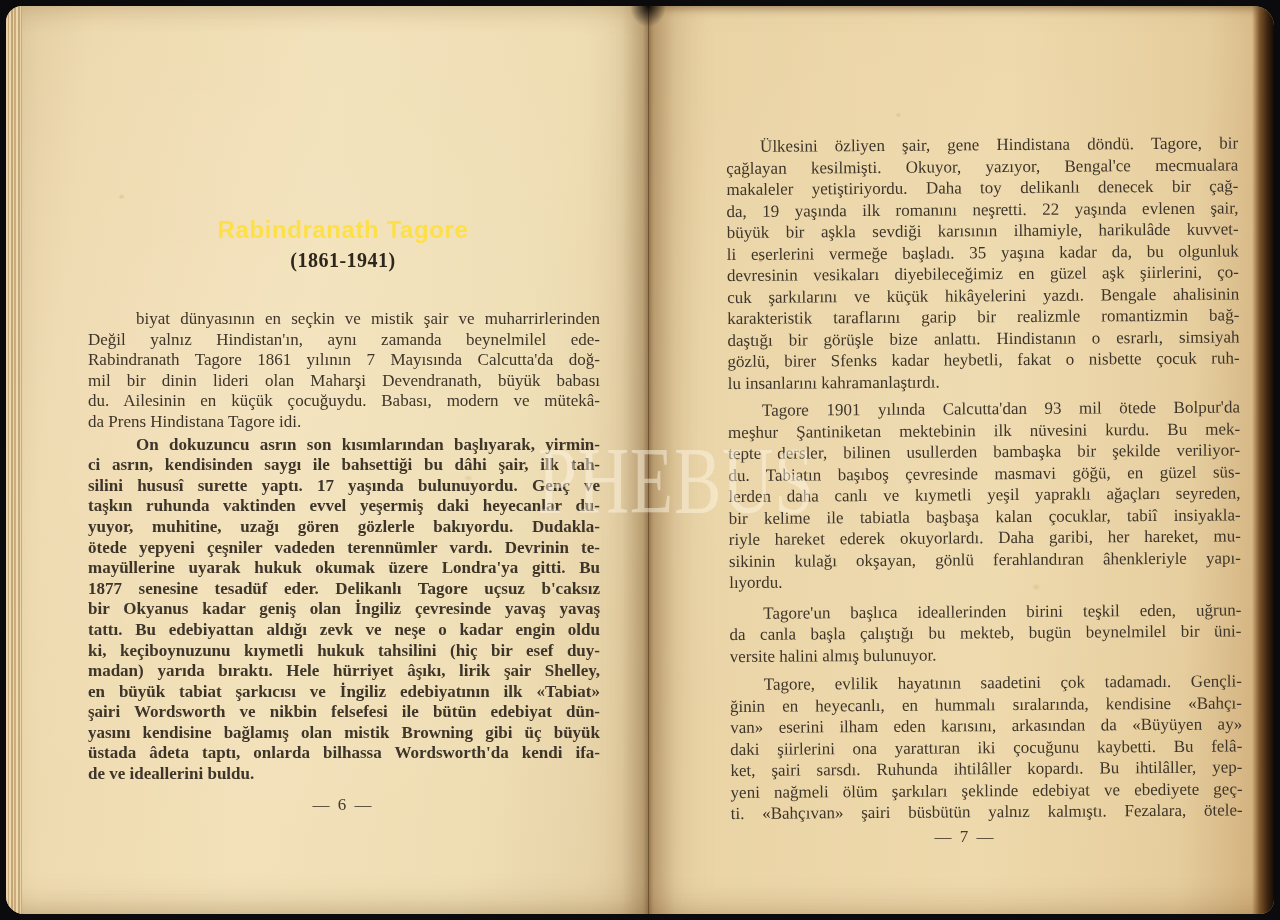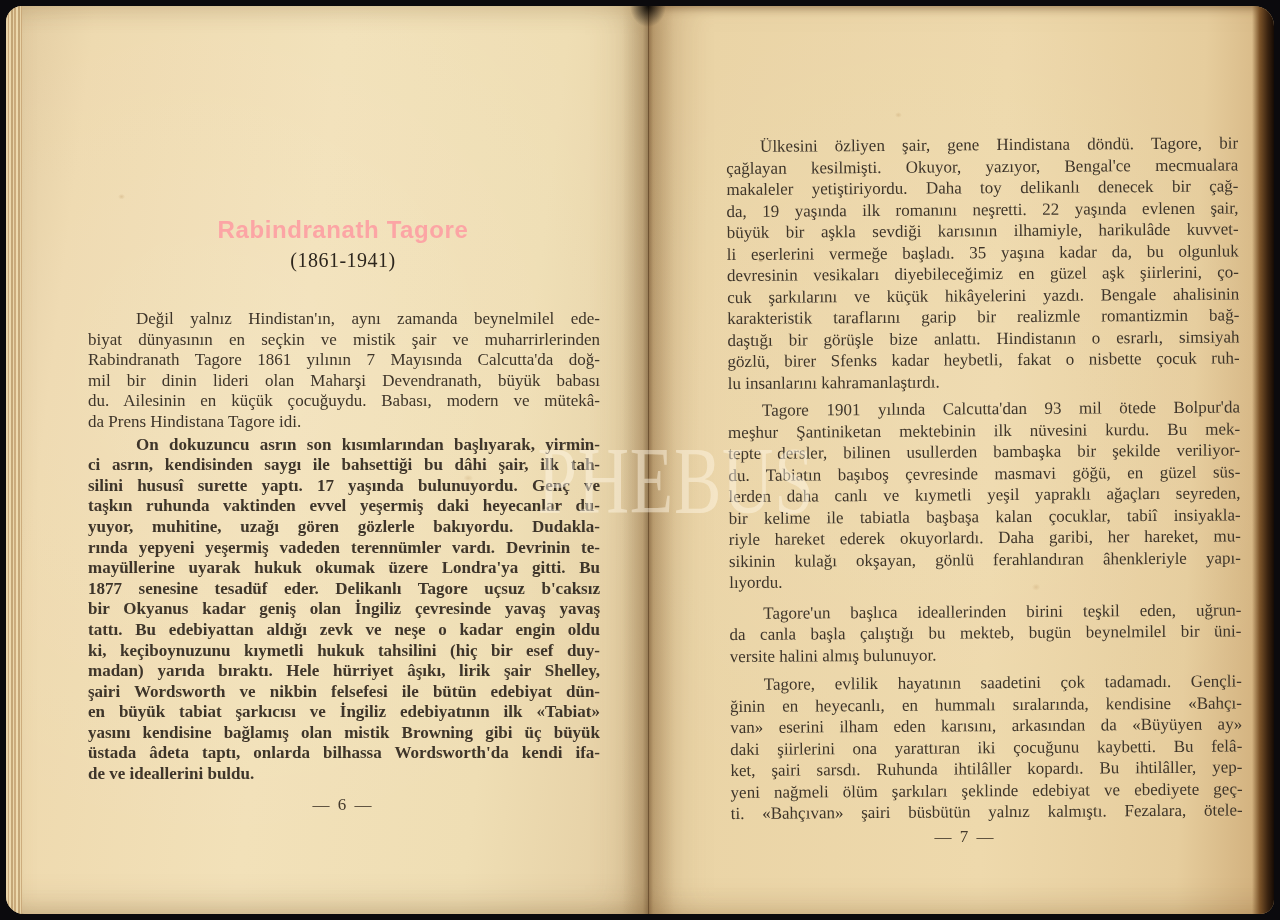--- a/index.html
+++ b/index.html
@@ -64,25 +64,25 @@
     background: rgba(70,45,20,0.45);
   }
   .gutter-notch {
     position: absolute; left: 622px; top: 0; width: 40px; height: 28px;
     background: radial-gradient(60% 100% at 50% 0%, rgba(8,6,4,0.95), rgba(8,6,4,0) 75%);
   }
 
   .title {
     position: absolute; left: 82px; top: 210px; width: 510px;
     font-family: "Liberation Sans", sans-serif; font-weight: 700;
-    font-size: 24px; letter-spacing: 0.6px; color: #fca5a5; text-align: center;
+    font-size: 24px; letter-spacing: 0.6px; color: #fde047; text-align: center;
   }
   .subtitle {
     position: absolute; left: 82px; top: 243px; width: 510px;
-    font-weight: 400; font-size: 20px; letter-spacing: 0.5px;
+    font-weight: 700; font-size: 20px; letter-spacing: 0.5px;
     color: #2d261d; text-align: center;
   }
 
   .body-text { position: absolute; color: #3e352a; font-size: 17px; }
   .left-text  { left: 82px;  top: 303px; width: 512px; }
   .left-text .line  { line-height: 20.6px; }
   .right-text { left: 720px; top: 130px; width: 512px; transform: rotate(-0.4deg); transform-origin: 0 0; }
   .right-text .line { line-height: 21.5px; }
 
   .line { text-align: justify; text-align-last: justify; overflow: hidden; white-space: nowrap; }
@@ -121,42 +121,42 @@
   <div class="stack-edge"></div>
   <div class="cover-edge"></div>
   <div class="gutter"></div>
   <div class="gutter-notch"></div>
 
   <h1 class="title">Rabindranath Tagore</h1>
   <div class="subtitle">(1861-1941)</div>
 
   <div class="body-text left-text">
     <div class="para">
+        <div class="line">biyat dünyasının en seçkin ve mistik şair ve muharrirlerinden</div>
         <div class="line">Değil yalnız Hindistan'ın, aynı zamanda beynelmilel ede-</div>
-        <div class="line">biyat dünyasının en seçkin ve mistik şair ve muharrirlerinden</div>
         <div class="line">Rabindranath Tagore 1861 yılının 7 Mayısında Calcutta'da doğ-</div>
         <div class="line">mil bir dinin lideri olan Maharşi Devendranath, büyük babası</div>
         <div class="line">du. Ailesinin en küçük çocuğuydu. Babası, modern ve mütekâ-</div>
         <div class="line">da Prens Hindistana Tagore idi.</div>
       </div>
     <div class="para">
         <div class="line">On dokuzuncu asrın son kısımlarından başlıyarak, yirmin-</div>
         <div class="line">ci asrın, kendisinden saygı ile bahsettiği bu dâhi şair, ilk tah-</div>
         <div class="line">silini hususî surette yaptı. 17 yaşında bulunuyordu. Genç ve</div>
         <div class="line">taşkın ruhunda vaktinden evvel yeşermiş daki heyecanlar du-</div>
         <div class="line">yuyor, muhitine, uzağı gören gözlerle bakıyordu. Dudakla-</div>
-        <div class="line">rında yepyeni yeşermiş vadeden terennümler vardı. Devrinin te-</div>
+        <div class="line">ötede yepyeni çeşniler vadeden terennümler vardı. Devrinin te-</div>
         <div class="line">mayüllerine uyarak hukuk okumak üzere Londra'ya gitti. Bu</div>
         <div class="line">1877 senesine tesadüf eder. Delikanlı Tagore uçsuz b'caksız</div>
         <div class="line">bir Okyanus kadar geniş olan İngiliz çevresinde yavaş yavaş</div>
         <div class="line">tattı. Bu edebiyattan aldığı zevk ve neşe o kadar engin oldu</div>
         <div class="line">ki, keçiboynuzunu kıymetli hukuk tahsilini (hiç bir esef duy-</div>
         <div class="line">madan) yarıda bıraktı. Hele hürriyet âşıkı, lirik şair Shelley,</div>
+        <div class="line">en büyük tabiat şarkıcısı ve İngiliz edebiyatının ilk «Tabiat»</div>
         <div class="line">şairi Wordsworth ve nikbin felsefesi ile bütün edebiyat dün-</div>
-        <div class="line">en büyük tabiat şarkıcısı ve İngiliz edebiyatının ilk «Tabiat»</div>
         <div class="line">yasını kendisine bağlamış olan mistik Browning gibi üç büyük</div>
         <div class="line">üstada âdeta taptı, onlarda bilhassa Wordsworth'da kendi ifa-</div>
         <div class="line">de ve ideallerini buldu.</div>
       </div>
   </div>
   <div class="page-num page-num-left">— 6 —</div>
 
   <div class="body-text right-text">
     <div class="para">
         <div class="line">Ülkesini özliyen şair, gene Hindistana döndü. Tagore, bir</div>

